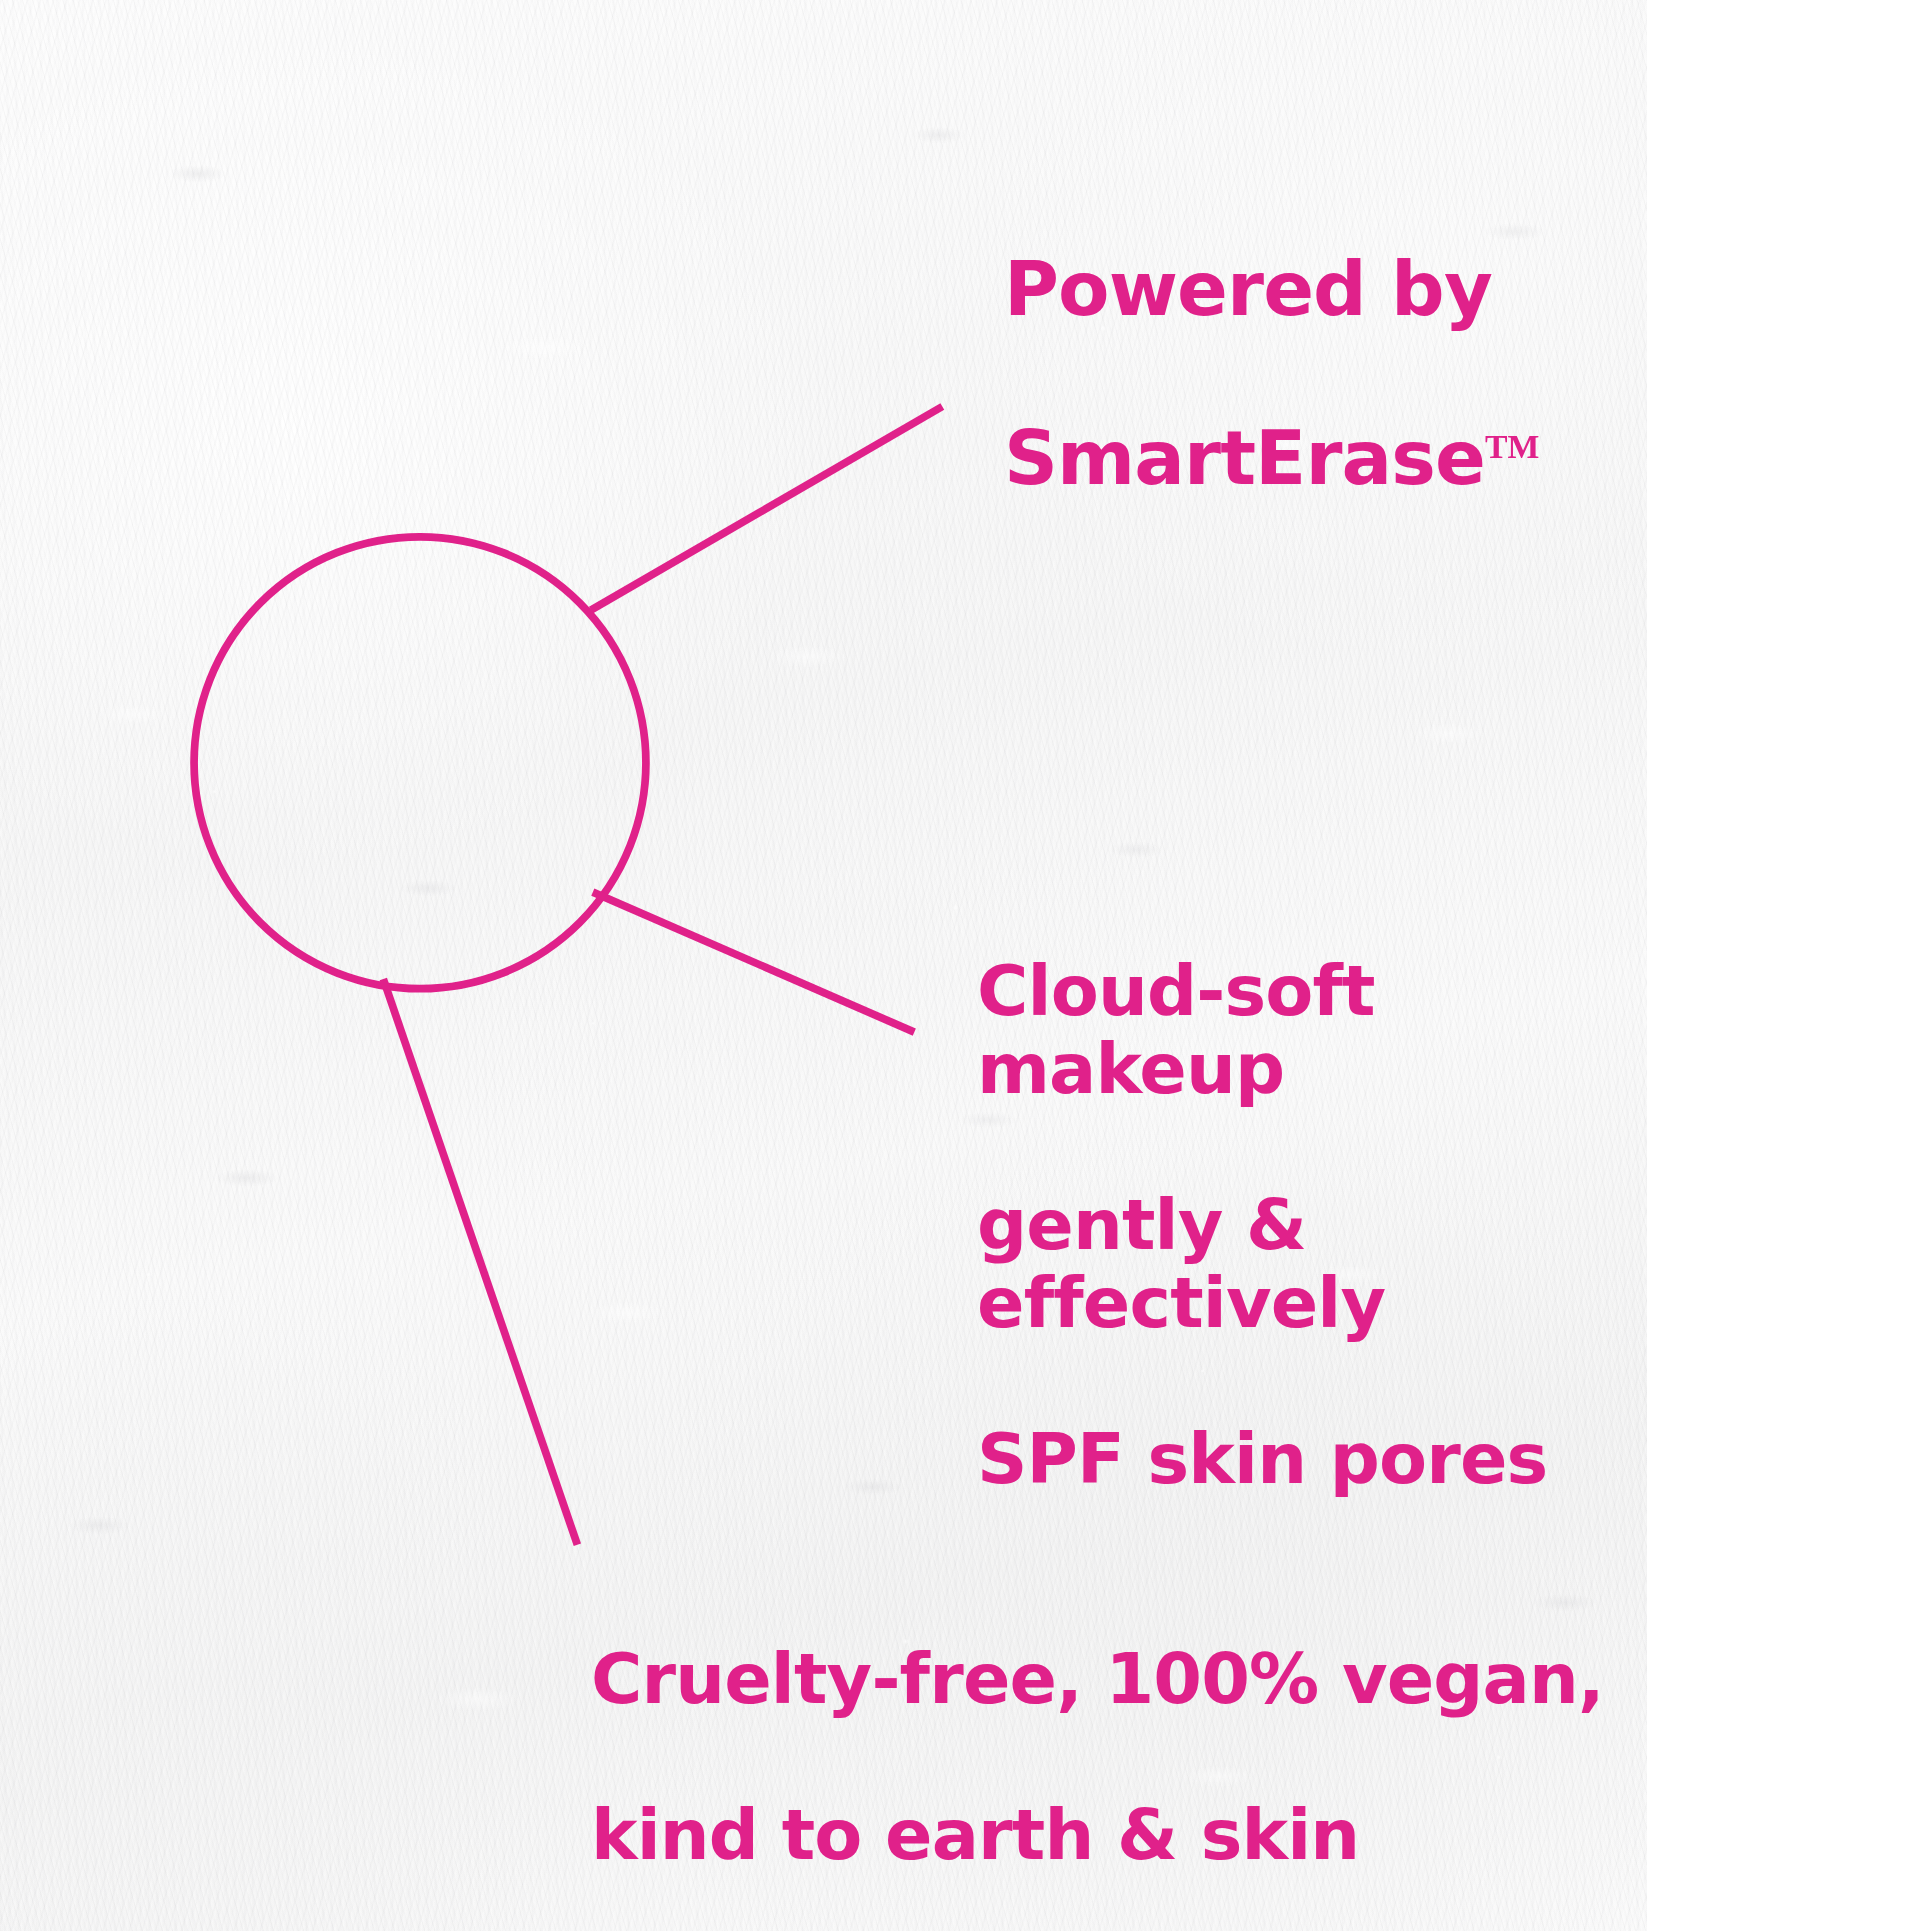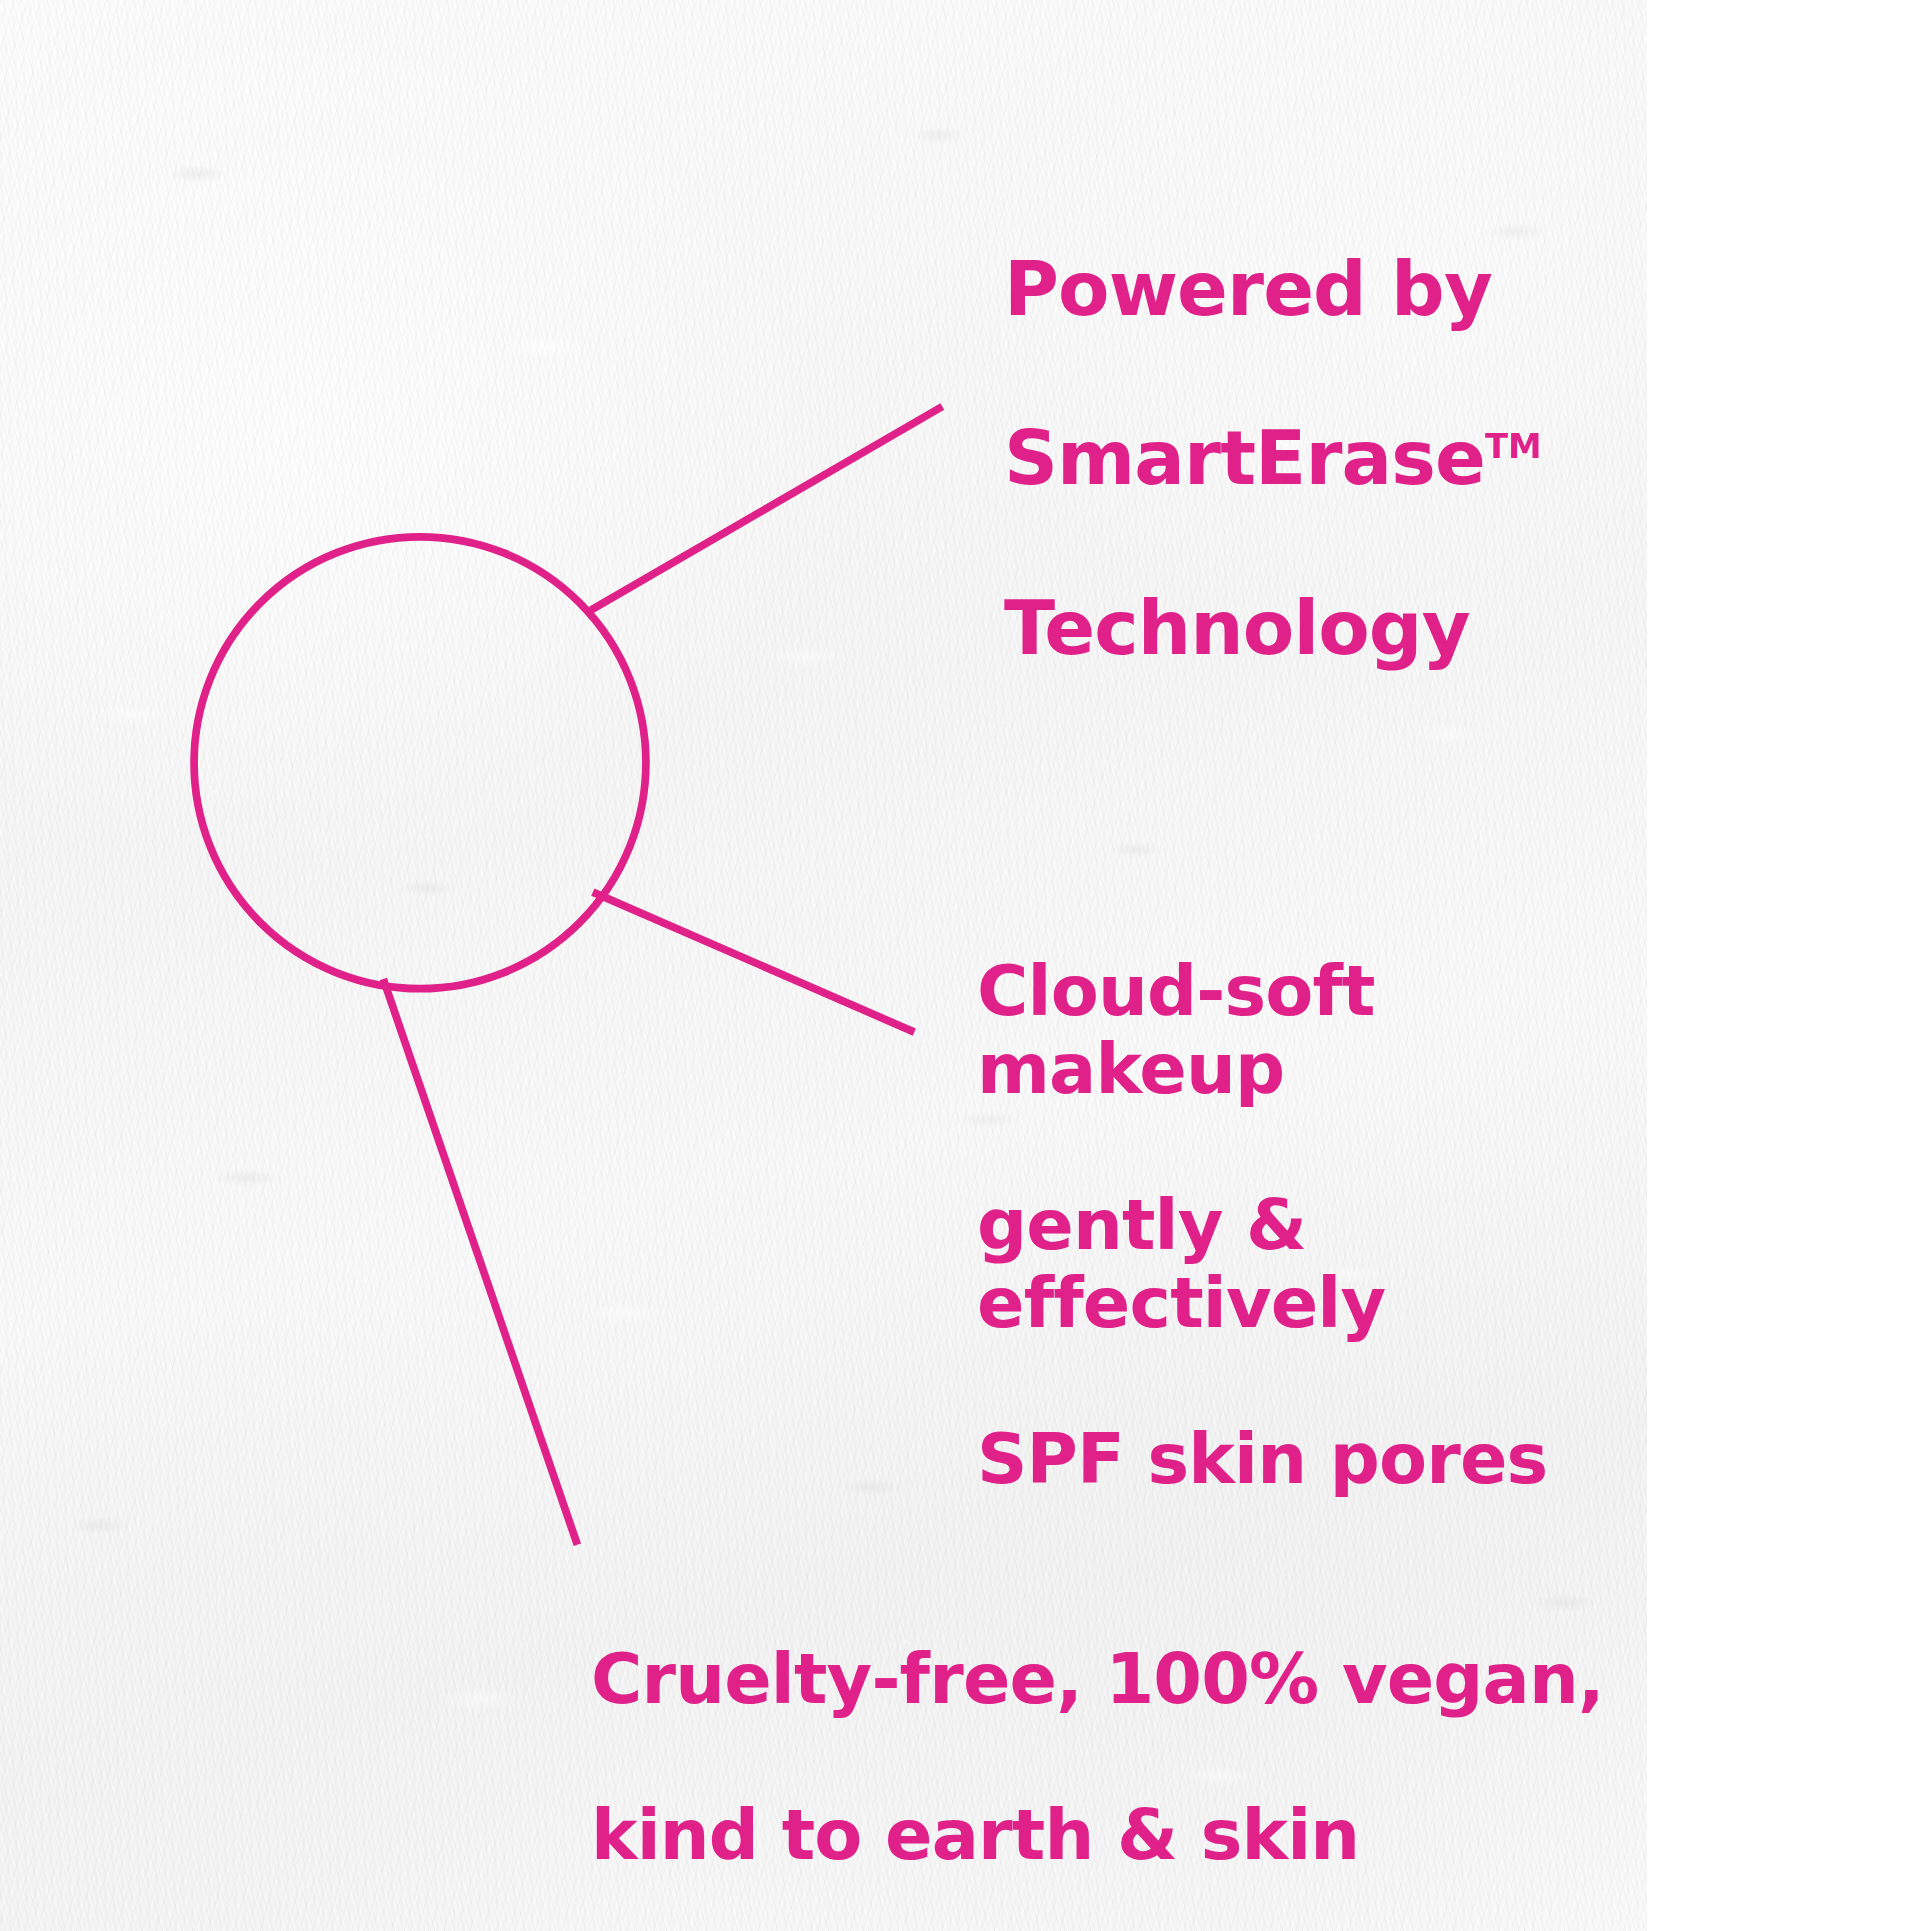--- a/index.html
+++ b/index.html
@@ -136,20 +136,21 @@
   }
   .callout .line {
     display: block;
   }
   .callout sup.tm {
     font-size: 0.45em;
     vertical-align: baseline;
     position: relative;
     top: -0.78em;
     letter-spacing: 0;
+    font-family: Liberation Serif, serif;
   }
 
   #callout-tech {
     left: 1004px;
     top: 162px;
     font-size: 75px;
     line-height: 1.13;
   }
   #callout-fibers {
     left: 977px;
@@ -180,21 +181,20 @@
   <svg id="diagram" viewBox="0 0 2000 2000" width="1931" height="1931">
     <circle cx="435" cy="790" r="234" fill="none" stroke="#e0218a" stroke-width="8"></circle>
     <line x1="612" y1="632" x2="976" y2="421" stroke="#e0218a" stroke-width="8" stroke-linecap="butt"></line>
     <line x1="614" y1="924" x2="947" y2="1069" stroke="#e0218a" stroke-width="8" stroke-linecap="butt"></line>
     <line x1="397" y1="1014" x2="598" y2="1600" stroke="#e0218a" stroke-width="8" stroke-linecap="butt"></line>
   </svg>
 
   <div class="callout" id="callout-tech">
     <span class="line">Powered by</span>
     <span class="line"><span>SmartErase</span><sup class="tm">TM</sup></span>
-    <span class="line">Technology</span>
   </div>
 
   <div class="callout" id="callout-fibers">
     <span class="line">Cloud-soft makeup</span>
     <span class="line">gently &amp; effectively</span>
     <span class="line">SPF skin pores</span>
   </div>
 
   <div class="callout" id="callout-vegan">
     <span class="line">Cruelty-free, 100% vegan,</span>

